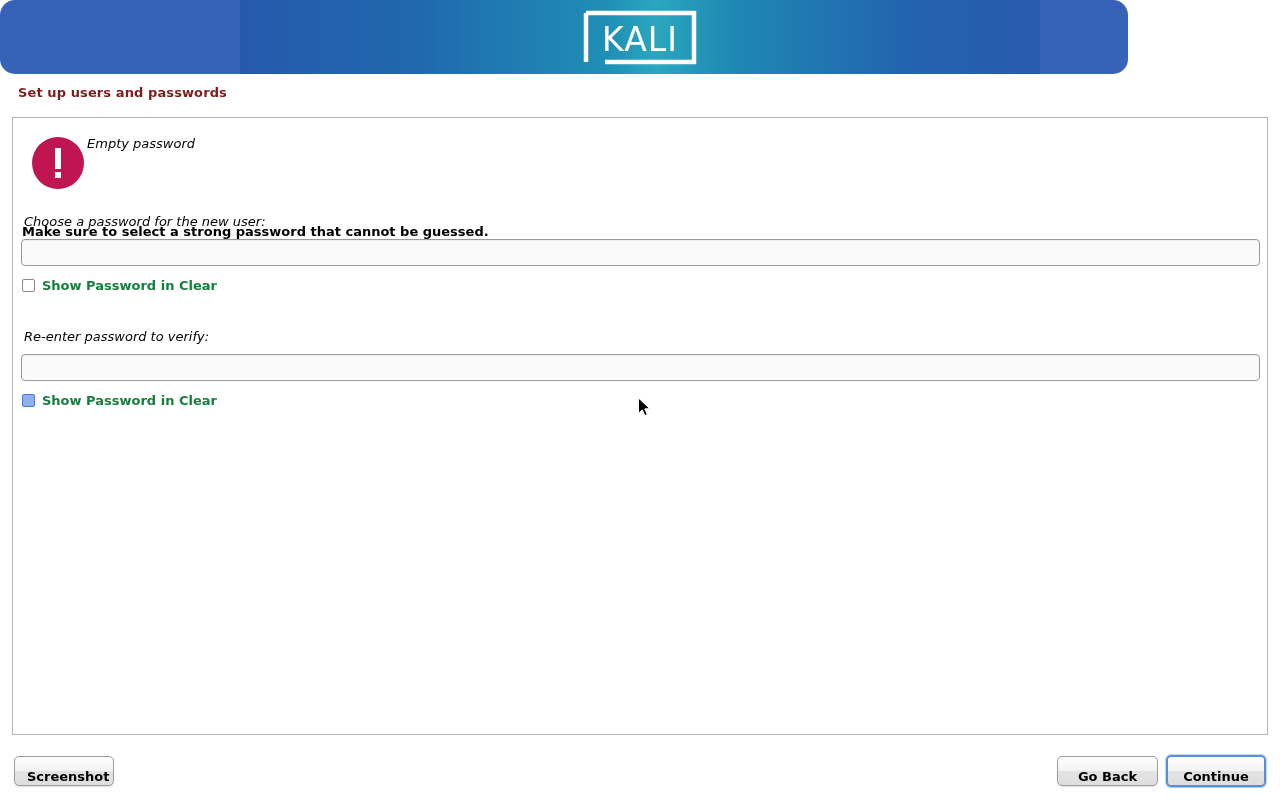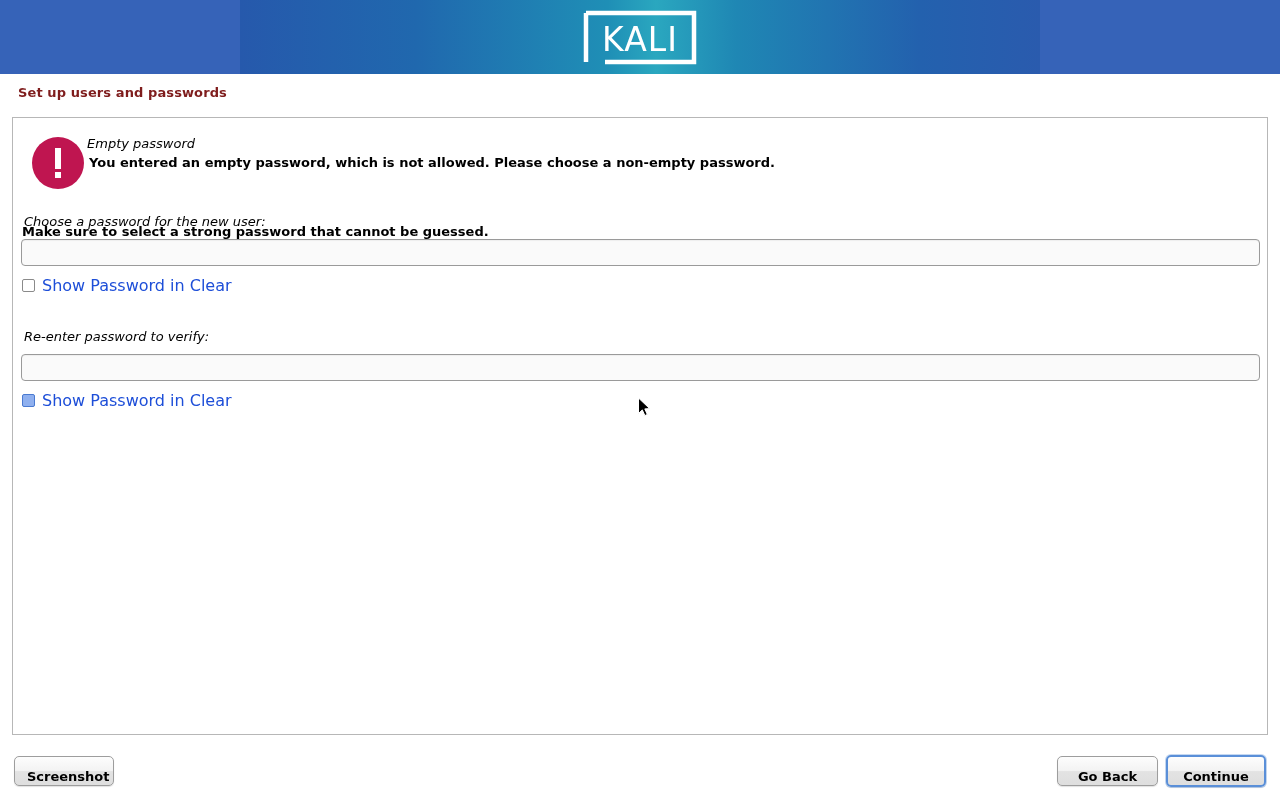--- a/index.html
+++ b/index.html
@@ -18,23 +18,24 @@
     position: relative;
     width: 1280px;
     height: 800px;
     background: #ffffff;
   }
 
   
   .banner {
     position: absolute;
     left: 0; top: 0;
-    width: 1280px; height: 74px;
+    width: 1128px; height: 74px;
     background: #3663b8;
     overflow: hidden;
+    border-radius: 15px;
   }
   .banner-center {
     position: absolute;
     left: 240px; top: 0;
     width: 800px; height: 74px;
     background: linear-gradient(to right,
        #2659ac 0%,
        #2068ae 22%,
        #1f8fb6 46%,
        #2aa7bf 52%,
@@ -154,23 +155,23 @@
     border: 1px solid #8a8a8a;
     border-radius: 2px;
     background: #ffffff;
     flex: 0 0 auto;
   }
   .cb-box.highlighted {
     background: #8fb0ef;
     border: 1px solid #4a7ad1;
   }
   .cb-label {
-    font-size: 16px;
-    font-weight: normal;
-    color: #1d4ed8;
+    font-size: 13px;
+    font-weight: bold;
+    color: #15803d;
     white-space: nowrap;
   }
 
   
   .btn {
     position: absolute;
     height: 30px;
     border: 1px solid #9d9d9d;
     border-radius: 5px;
     background: linear-gradient(to bottom, #fdfdfd 0%, #f3f3f3 48%, #e3e3e3 52%, #dedede 100%);
@@ -215,21 +216,20 @@
   <div class="page-title">Set up users and passwords</div>
 
   <div class="panel">
 
     <div class="error-row">
       <div class="error-icon">
         <div class="bang-stem"></div>
         <div class="bang-dot"></div>
       </div>
       <div class="error-title">Empty password</div>
-      <div class="error-msg">You entered an empty password, which is not allowed. Please choose a non-empty password.</div>
     </div>
 
     <div class="hdr-bold" style="left:9px; top:76px;">Make sure to select a strong password that cannot be guessed.</div>
     <div class="sub-italic" style="left:11px; top:96px;">Choose a password for the new user:</div>
     <input class="pw-input" type="password" style="top: 121px;" placeholder="">
     <div class="cb-row" style="top:158px;">
       <span class="cb-box"></span>
       <span class="cb-label">Show Password in Clear</span>
     </div>
 

